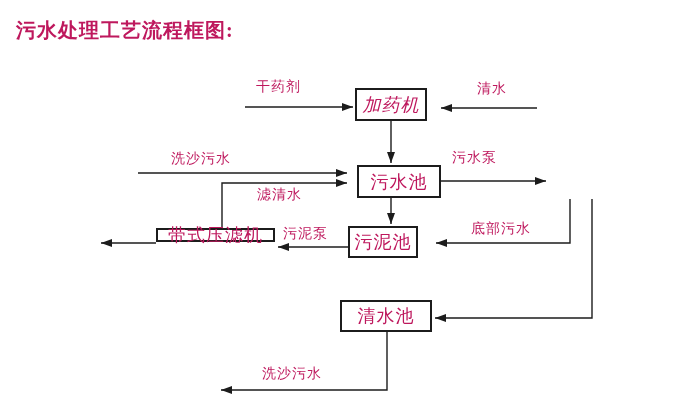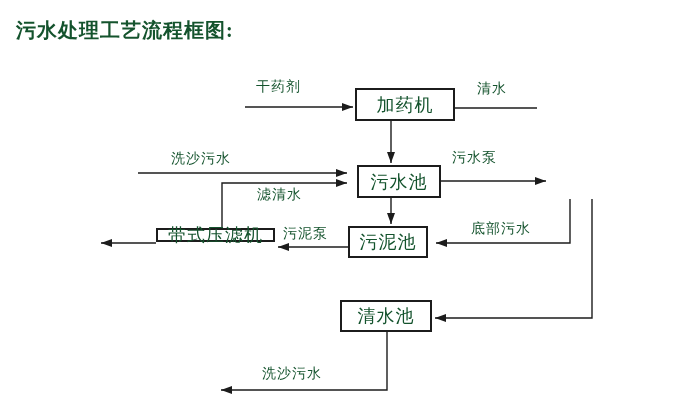--- a/index.html
+++ b/index.html
@@ -3,21 +3,21 @@
 <meta charset="utf-8">
 <style>
   html, body { margin: 0; padding: 0; background: #ffffff; }
   #canvas {
     position: relative;
     width: 700px;
     height: 420px;
     background: #ffffff;
     overflow: hidden;
     font-family: "Liberation Serif", "DejaVu Serif", serif;
-    color: #14532d;
+    color: #be185d;
     border-radius: 27px;
   }
   #diagram-title {
     position: absolute;
     left: 16px;
     top: 17px;
     margin: 0;
     font-size: 20px;
     font-weight: bold;
     letter-spacing: 1px;
@@ -29,24 +29,24 @@
     box-sizing: border-box;
     border: 2px solid #1c1c1c;
     background: #ffffff;
     display: flex;
     align-items: center;
     justify-content: center;
     font-size: 18px;
     letter-spacing: 1px;
     white-space: nowrap;
   }
-  #node-dosing      { left: 355px; top:  88px; width:  100px; height: 33px; }
+  #node-dosing      { left: 355px; top:  88px; width:  72px; height: 33px; font-style: italic; }
   #node-sewage-pool { left: 357px; top: 165px; width:  84px; height: 33px; }
   #node-tower       { left: 548px; top: 165px; width: 132px; height: 34px; }
-  #node-sludge-pool { left: 348px; top: 226px; width:  80px; height: 32px; }
+  #node-sludge-pool { left: 348px; top: 226px; width:  70px; height: 32px; }
   #node-belt-press  { left: 156px; top: 228px; width: 119px; height: 14px; }
   #node-clean-pool  { left: 340px; top: 300px; width:  92px; height: 32px; }
   .edge-label {
     position: absolute;
     font-size: 14px;
     letter-spacing: 1px;
     white-space: nowrap;
   }
   #lbl-dry-agent     { left: 256px; top:  78px; }
   #lbl-clean-water   { left: 477px; top:  80px; }

